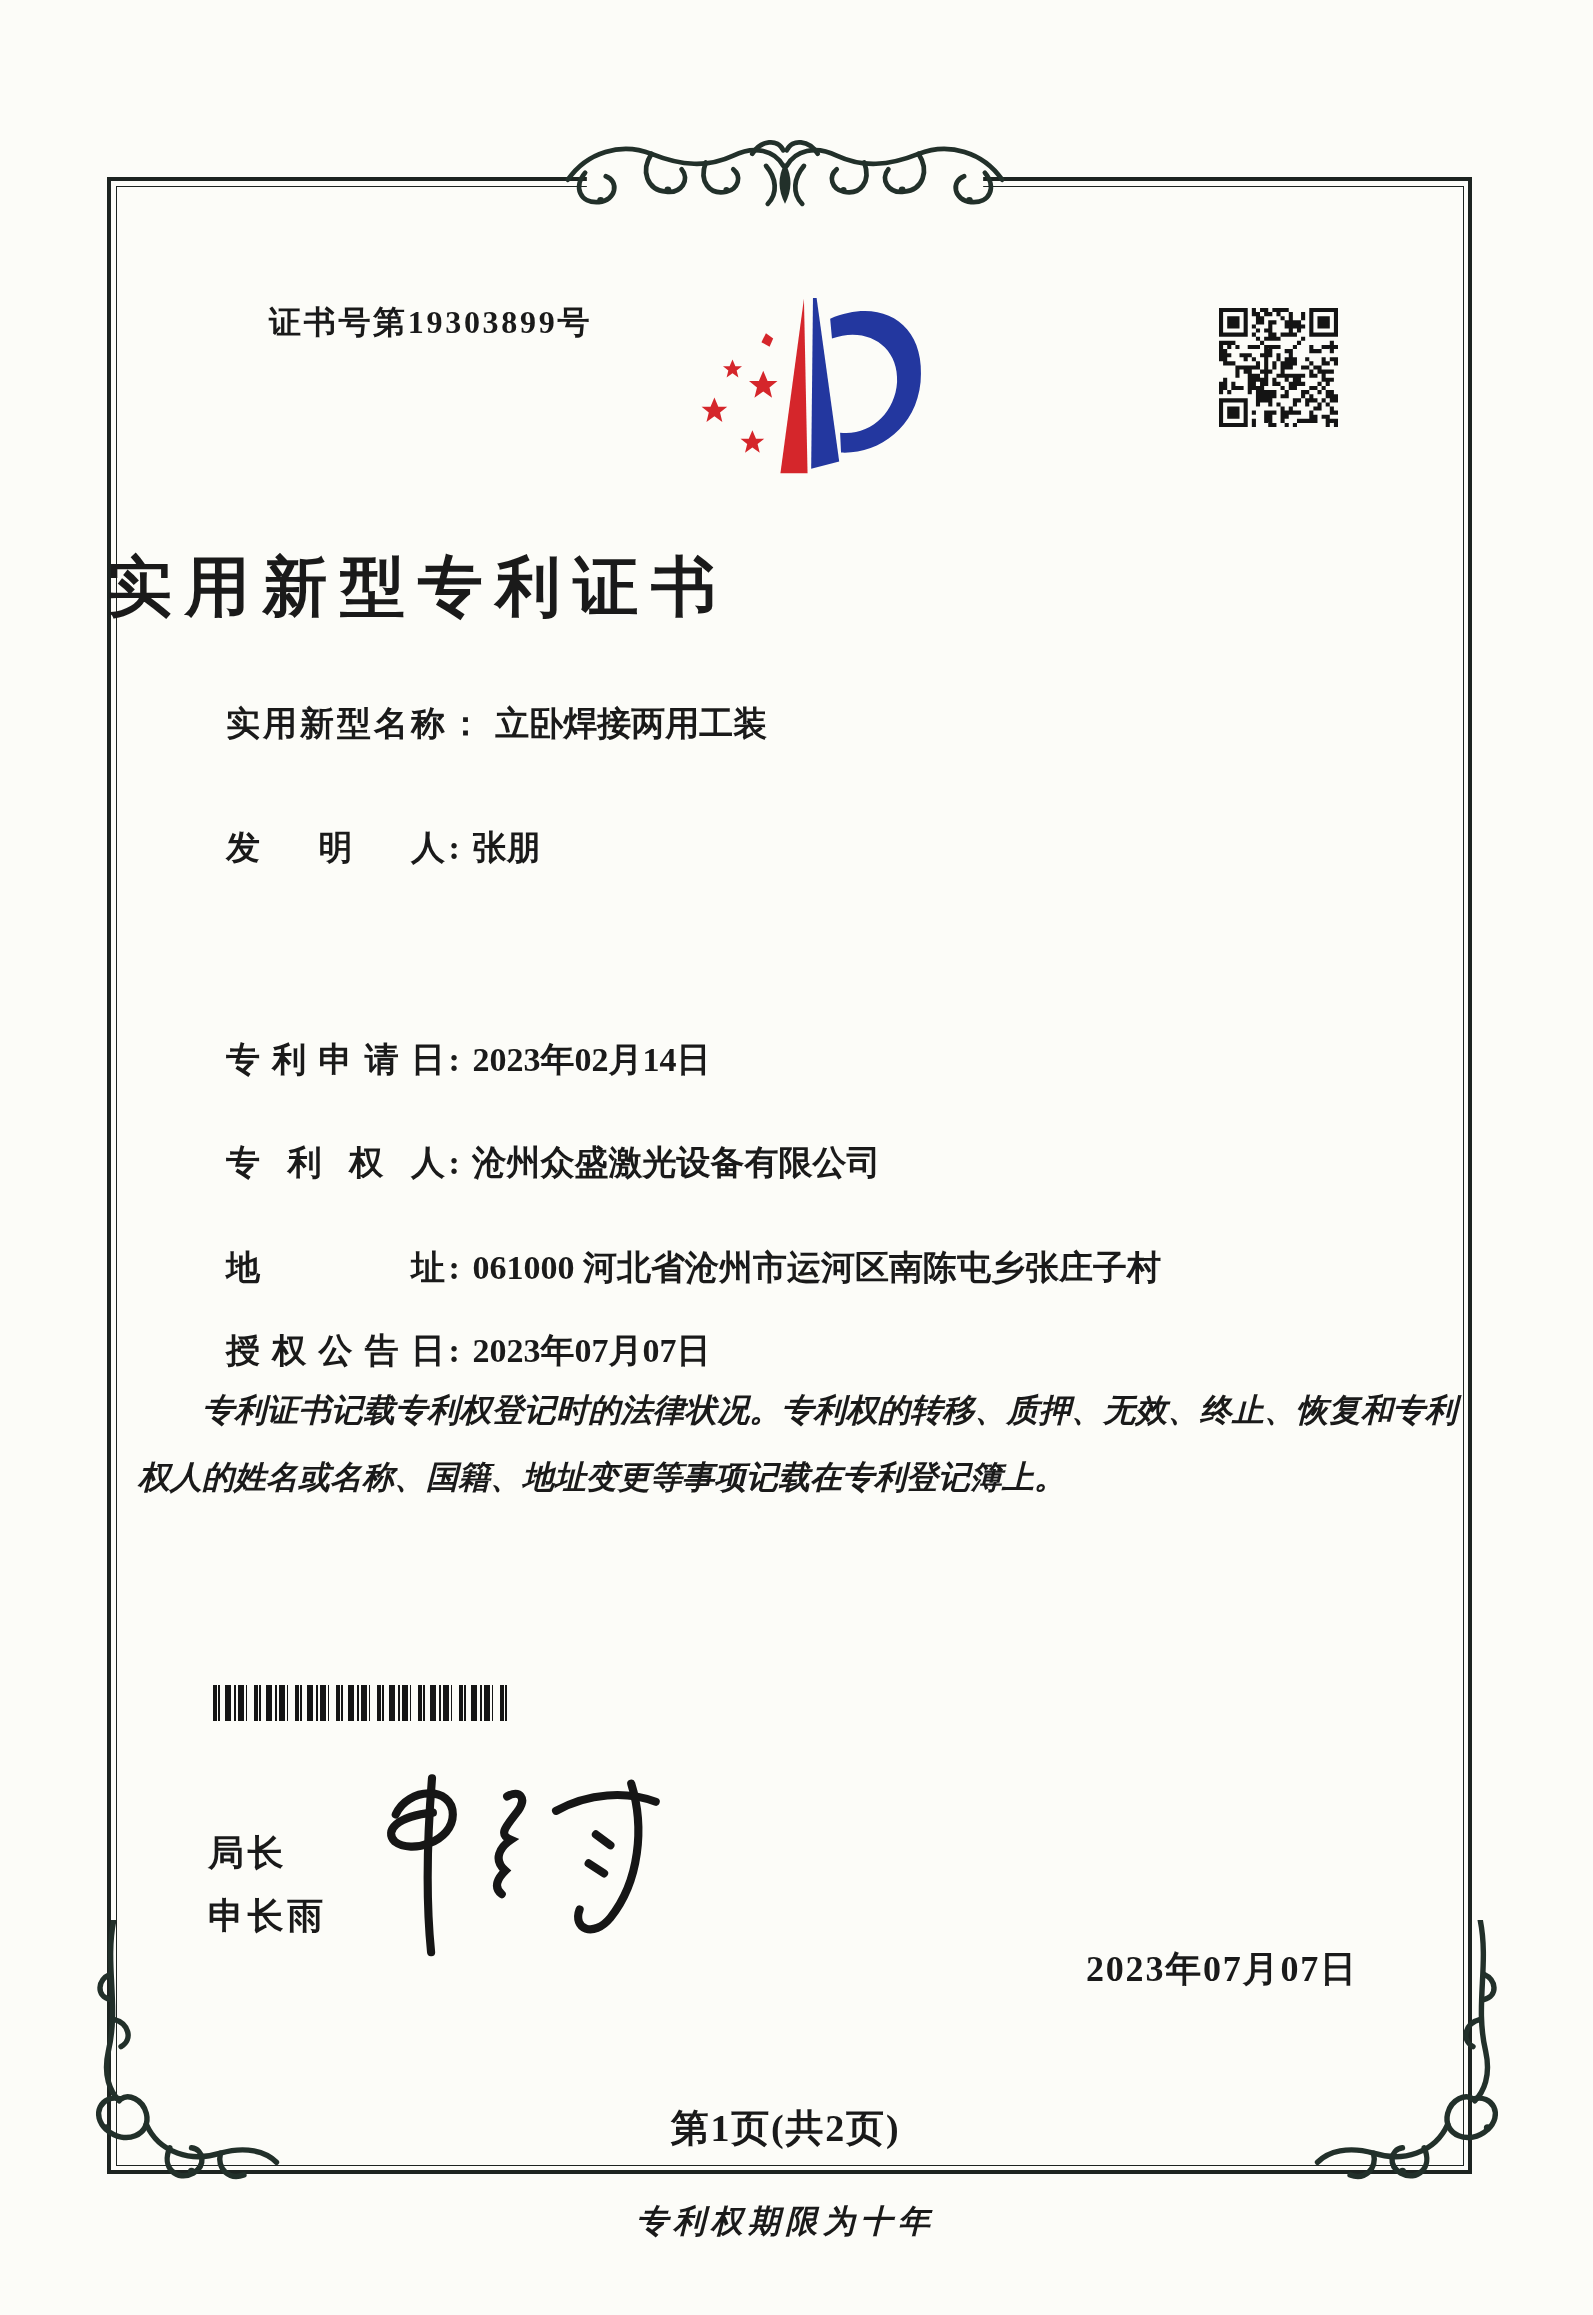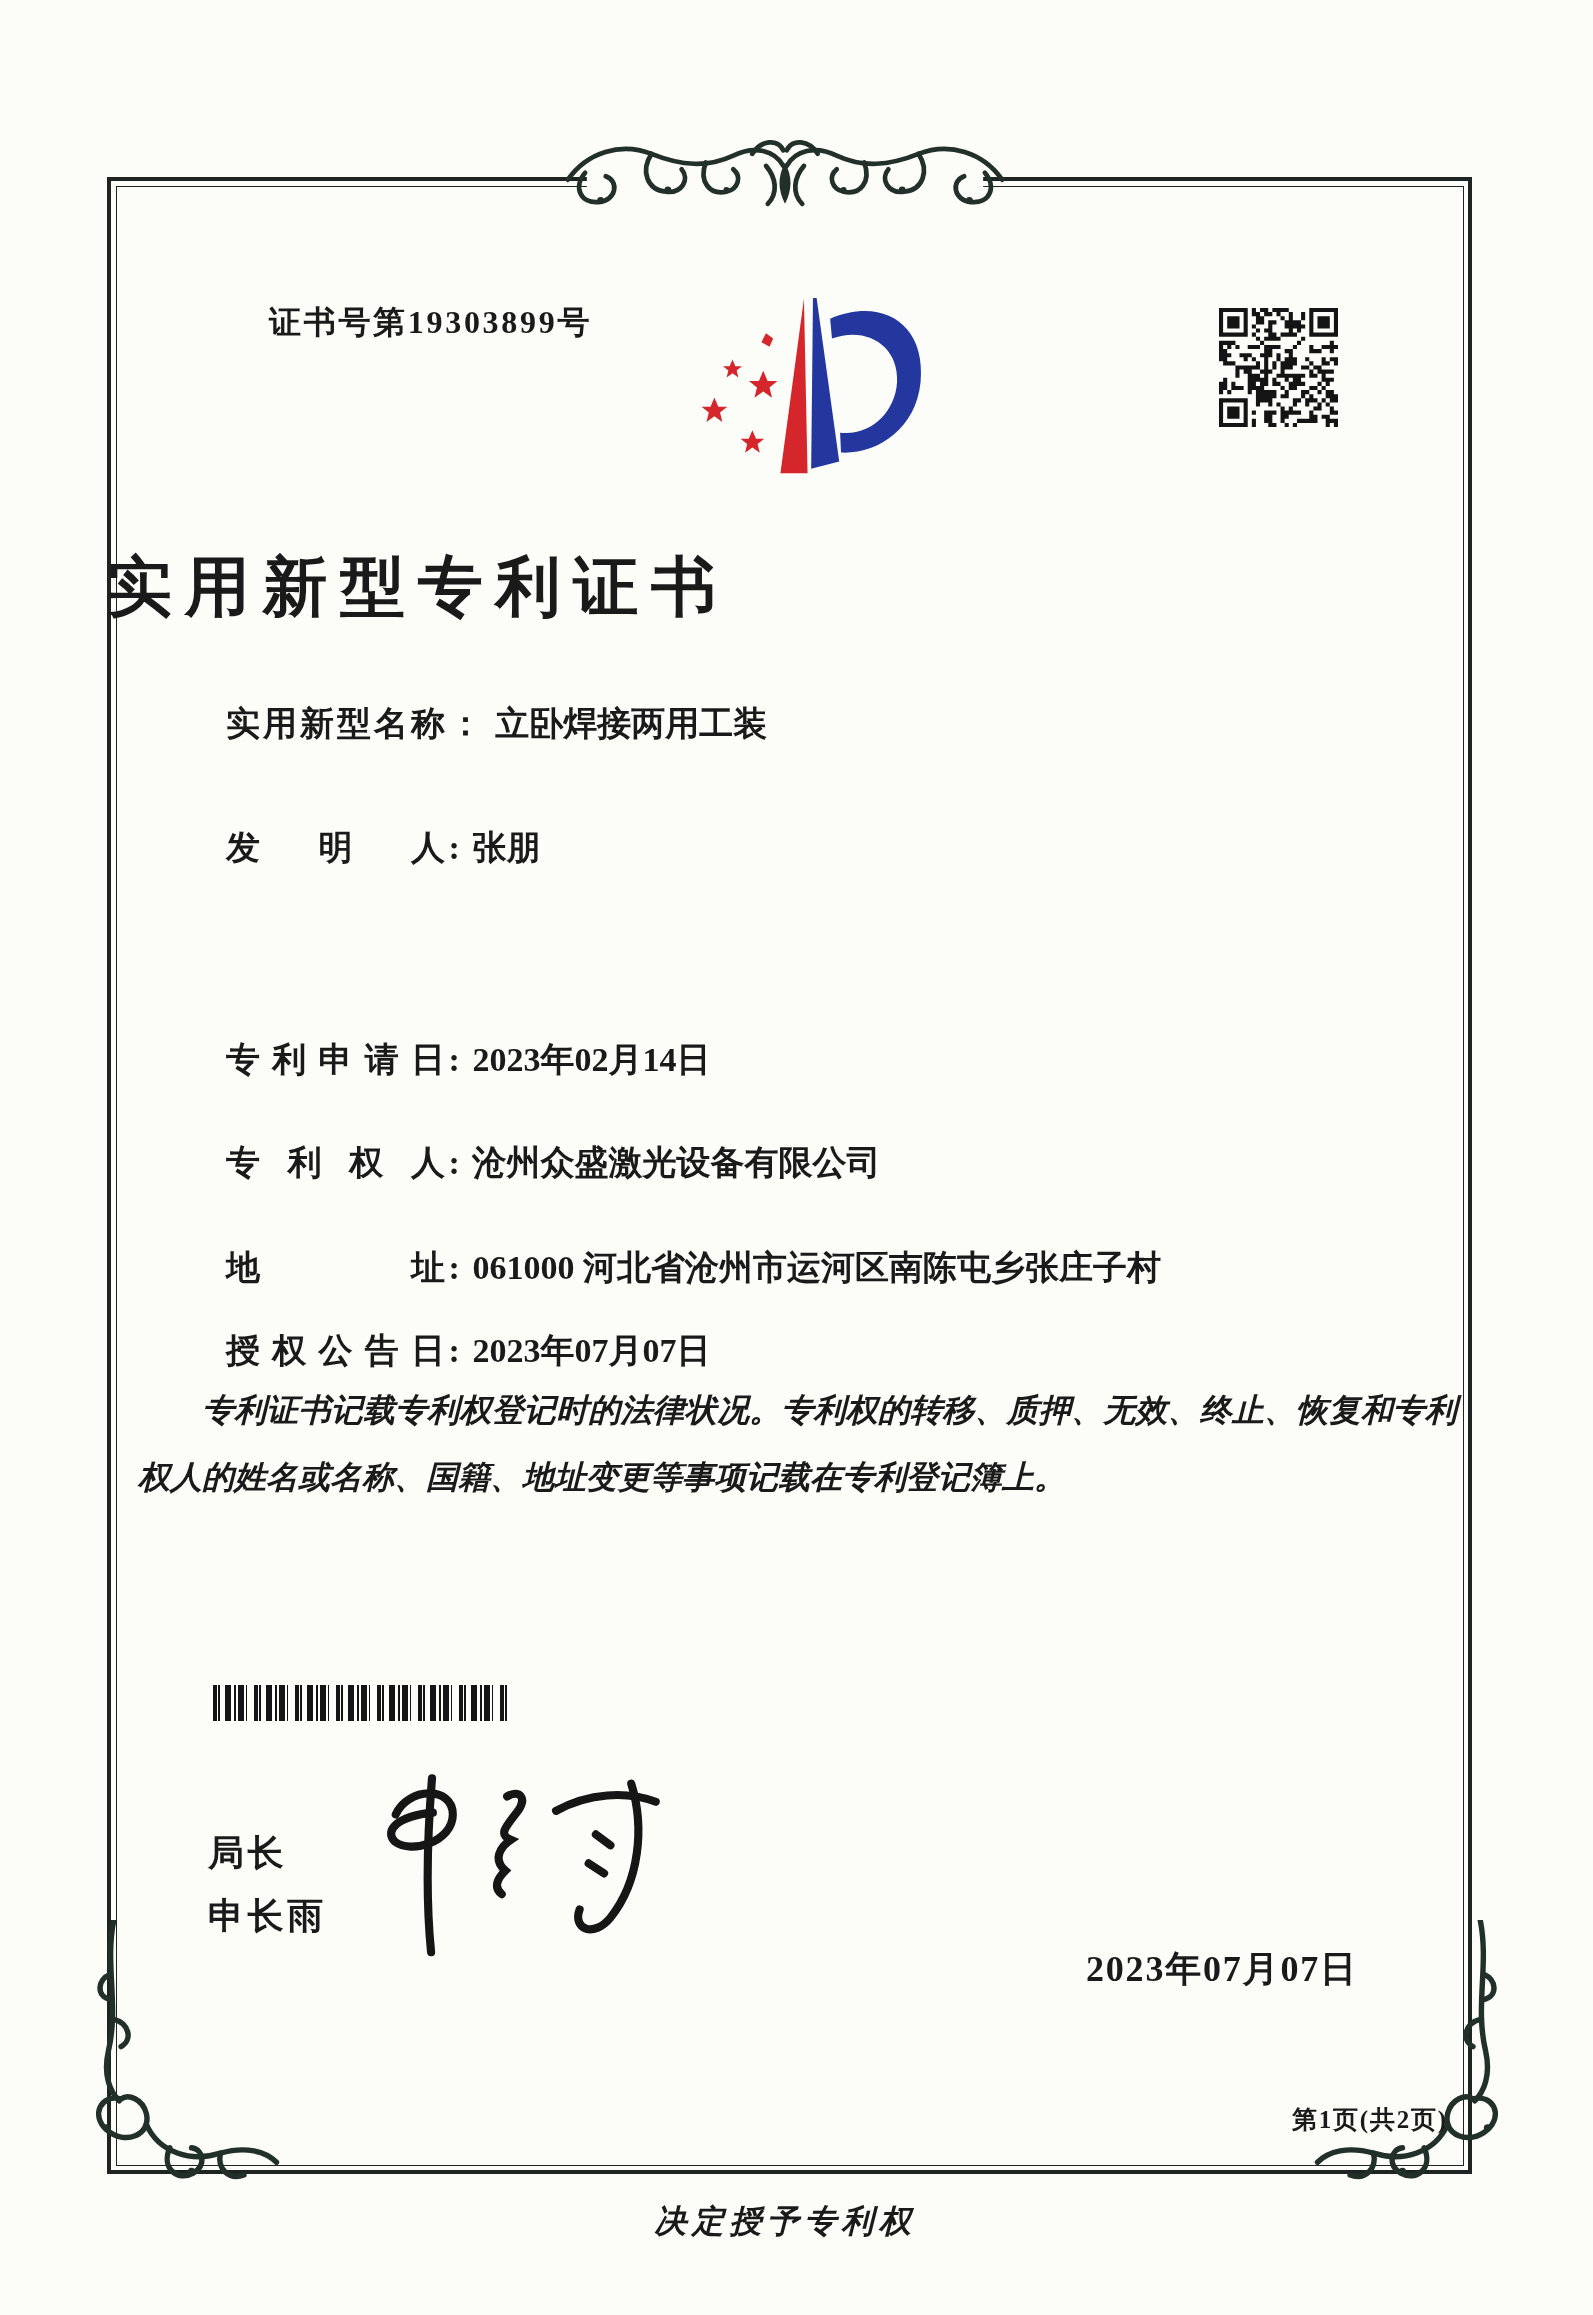--- a/index.html
+++ b/index.html
@@ -35,22 +35,22 @@
     background:repeating-linear-gradient(90deg,
       #151515 0 3.6px,#fcfcf8 3.6px 5.4px,#151515 5.4px 7.2px,#fcfcf8 7.2px 11.8px,
       #151515 11.8px 18px,#fcfcf8 18px 21px,#151515 21px 22.6px,#fcfcf8 22.6px 25px,
       #151515 25px 31px,#fcfcf8 31px 33px,#151515 33px 34px,#fcfcf8 34px 41px);}
   
   .signer{position:absolute;left:208px;font-size:36px;font-weight:600;
           font-family:"Liberation Sans","DejaVu Sans",sans-serif;letter-spacing:3.6px;}
   .sig{position:absolute;left:355px;top:1771px;width:317px;height:192px;}
   .grantdate{position:absolute;left:1086px;top:1945px;font-size:36px;font-weight:600;letter-spacing:1.8px;}
   
-  .pageno{position:absolute;left:91px;top:2103px;width:1357px;text-align:right;
-          font-size:25px;font-weight:600;letter-spacing:1.8px;}
+  .pageno{position:absolute;left:107px;top:2103px;width:1357px;text-align:center;
+          font-size:38px;font-weight:600;letter-spacing:1.8px;}
   .note{position:absolute;left:107px;top:2200px;width:1357px;text-align:center;
         font-size:32px;font-weight:600;font-style:italic;letter-spacing:5.4px;}
 </style>
 </head>
 <body>
 
 <div id="page">
 
   <div class="frame"></div>
 
@@ -166,16 +166,16 @@
       <path d="M222,44 C258,24 300,22 332,34"></path>
       <path d="M305,14 C320,62 314,122 282,162 C263,185 240,174 248,153"></path>
       <path d="M266,70 l16,12"></path>
       <path d="M258,102 l17,11"></path>
     </g>
   </svg>
 
   <div class="grantdate">2023年07月07日</div>
 
   <div class="pageno">第1页(共2页)</div>
-  <div class="note">决定授予专利权</div>
+  <div class="note">专利权期限为十年</div>
 
 </div>
 
 
 </body></html>

